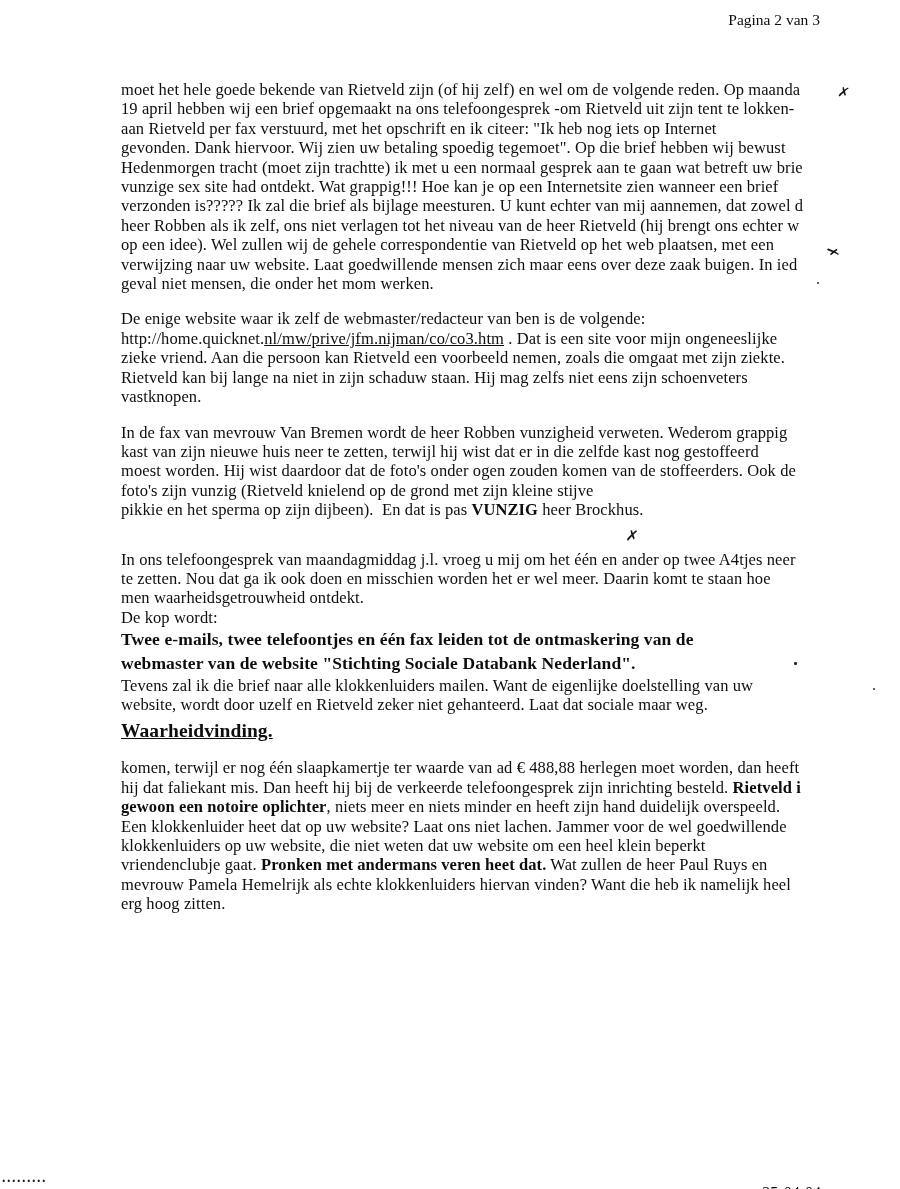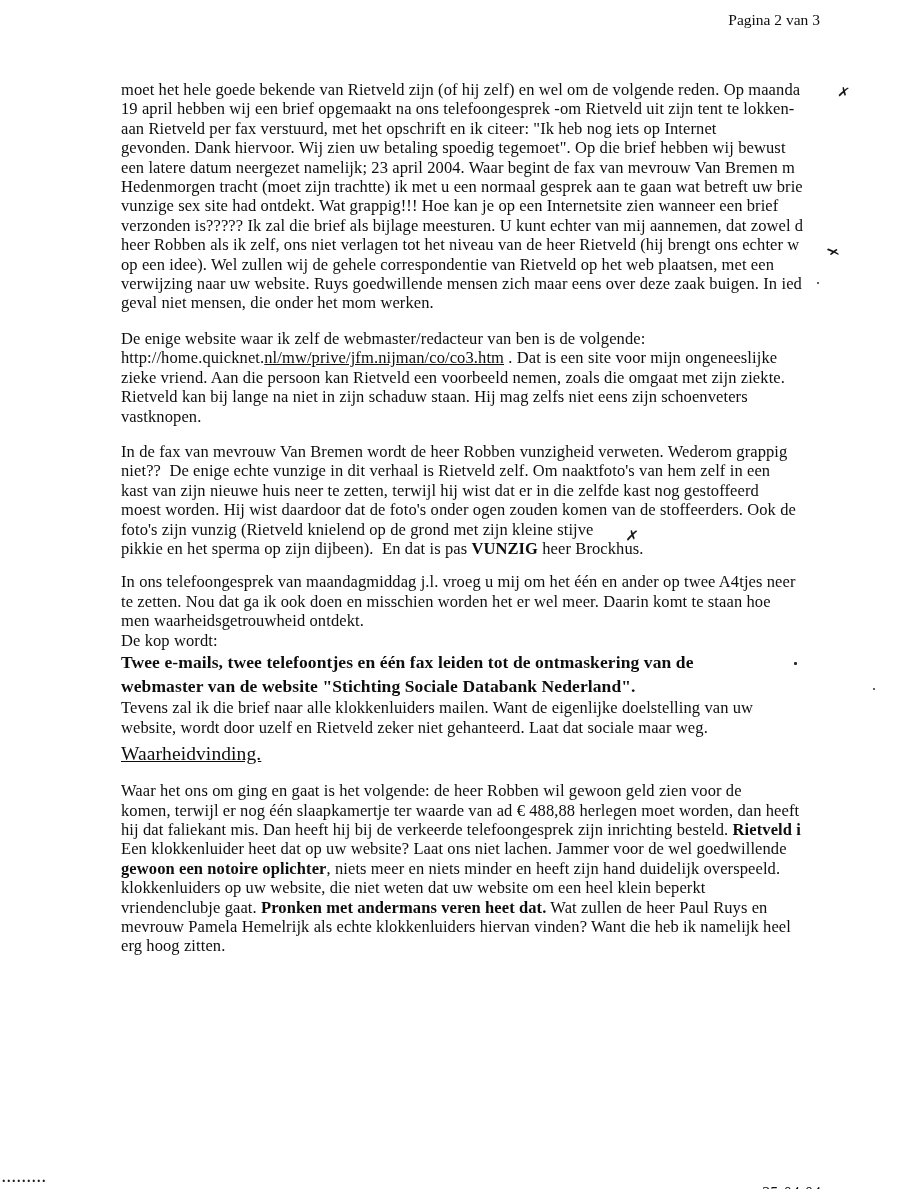--- a/index.html
+++ b/index.html
@@ -15,32 +15,32 @@
   }
   .page-header {
     position:absolute; top:11px; right:80px;
     font-size:15.5px; white-space:pre;
   }
   .content {
     position:absolute; left:121px; top:80px; width:760px;
   }
   .para { margin:0 0 15px 0; }
   .para.gap-lg { margin-bottom:16px; }
-  .para.gap-md { margin-bottom:14px; }
+  .para.gap-md { margin-bottom:30px; }
   .para.gap-sm { margin-bottom:4px; }
   .line {
     white-space:pre; font-size:16.5px; line-height:19.4px;
     letter-spacing:0.1px;
   }
   .line .b, .b { font-weight:bold; }
   .line .u, .u { text-decoration:underline; }
   .line.headline { font-size:17.5px; line-height:24.2px; font-weight:bold; }
   .para.heading { margin-bottom:14px; }
   .para.heading .line {
-    font-size:19.5px; line-height:26px; font-weight:normal;
+    font-size:19.5px; line-height:26px; font-weight:bold;
     text-decoration:underline;
   }
   .date-stamp {
     position:absolute; top:1184px; right:79px; font-size:16px;
   }
   .margin-dots {
     position:absolute; left:2px; top:1170px;
     font-size:14px; font-weight:bold; letter-spacing:1.5px; color:#1a1a1a;
   }
   .hand-mark {
@@ -63,63 +63,60 @@
 <div class="sheet">
 
   <div class="page-header">Pagina 2 van 3</div>
 
   <div class="content">
       <div class="para gap-lg">
         <div class="line"><span>moet het hele goede bekende van Rietveld zijn (of hij zelf) en wel om de volgende reden. Op maanda</span></div>
         <div class="line"><span>19 april hebben wij een brief opgemaakt na ons telefoongesprek -om Rietveld uit zijn tent te lokken-</span></div>
         <div class="line"><span>aan Rietveld per fax verstuurd, met het opschrift en ik citeer: "Ik heb nog iets op Internet</span></div>
         <div class="line"><span>gevonden. Dank hiervoor. Wij zien uw betaling spoedig tegemoet". Op die brief hebben wij bewust</span></div>
-        <div class="line"><span>een latere datum neergezet namelijk; 23 april 2004. Waar begint de fax van mevrouw Van Bremen m</span></div>
         <div class="line"><span>Hedenmorgen tracht (moet zijn trachtte) ik met u een normaal gesprek aan te gaan wat betreft uw brie</span></div>
         <div class="line"><span>vunzige sex site had ontdekt. Wat grappig!!! Hoe kan je op een Internetsite zien wanneer een brief</span></div>
         <div class="line"><span>verzonden is????? Ik zal die brief als bijlage meesturen. U kunt echter van mij aannemen, dat zowel d</span></div>
         <div class="line"><span>heer Robben als ik zelf, ons niet verlagen tot het niveau van de heer Rietveld (hij brengt ons echter w</span></div>
         <div class="line"><span>op een idee). Wel zullen wij de gehele correspondentie van Rietveld op het web plaatsen, met een</span></div>
-        <div class="line"><span>verwijzing naar uw website. Ruys goedwillende mensen zich maar eens over deze zaak buigen. In ied</span></div>
+        <div class="line"><span>verwijzing naar uw website. Laat goedwillende mensen zich maar eens over deze zaak buigen. In ied</span></div>
         <div class="line"><span>geval niet mensen, die onder het mom werken.</span></div>
       </div>
       <div class="para gap-lg">
         <div class="line"><span>De enige website waar ik zelf de webmaster/redacteur van ben is de volgende:</span></div>
         <div class="line"><span>http://home.quicknet.</span><span class="u">nl/mw/prive/jfm.nijman/co/co3.htm</span><span> . Dat is een site voor mijn ongeneeslijke</span></div>
         <div class="line"><span>zieke vriend. Aan die persoon kan Rietveld een voorbeeld nemen, zoals die omgaat met zijn ziekte.</span></div>
         <div class="line"><span>Rietveld kan bij lange na niet in zijn schaduw staan. Hij mag zelfs niet eens zijn schoenveters</span></div>
         <div class="line"><span>vastknopen.</span></div>
       </div>
       <div class="para gap-md">
         <div class="line"><span>In de fax van mevrouw Van Bremen wordt de heer Robben vunzigheid verweten. Wederom grappig</span></div>
-        <div class="line"><span>niet??  De enige echte vunzige in dit verhaal is Rietveld zelf. Om naaktfoto's van hem zelf in een</span></div>
         <div class="line"><span>kast van zijn nieuwe huis neer te zetten, terwijl hij wist dat er in die zelfde kast nog gestoffeerd</span></div>
         <div class="line"><span>moest worden. Hij wist daardoor dat de foto's onder ogen zouden komen van de stoffeerders. Ook de</span></div>
         <div class="line"><span>foto's zijn vunzig (Rietveld knielend op de grond met zijn kleine stijve</span></div>
         <div class="line"><span>pikkie en het sperma op zijn dijbeen).  En dat is pas </span><span class="b">VUNZIG</span><span> heer Brockhus.</span></div>
       </div>
       <div class="para gap-sm">
         <div class="line"><span>In ons telefoongesprek van maandagmiddag j.l. vroeg u mij om het één en ander op twee A4tjes neer</span></div>
         <div class="line"><span>te zetten. Nou dat ga ik ook doen en misschien worden het er wel meer. Daarin komt te staan hoe</span></div>
         <div class="line"><span>men waarheidsgetrouwheid ontdekt.</span></div>
         <div class="line"><span>De kop wordt:</span></div>
         <div class="line headline"><span class="b">Twee e-mails, twee telefoontjes en één fax leiden tot de ontmaskering van de</span></div>
         <div class="line headline"><span class="b">webmaster van de website "Stichting Sociale Databank Nederland".</span></div>
         <div class="line"><span>Tevens zal ik die brief naar alle klokkenluiders mailen. Want de eigenlijke doelstelling van uw</span></div>
         <div class="line"><span>website, wordt door uzelf en Rietveld zeker niet gehanteerd. Laat dat sociale maar weg.</span></div>
       </div>
       <div class="para heading">
         <div class="line"><span>Waarheidvinding.</span></div>
       </div>
       <div class="para gap-lg">
-        <div class="line"><span>Waar het ons om ging en gaat is het volgende: de heer Robben wil gewoon geld zien voor de</span></div>
         <div class="line"><span>komen, terwijl er nog één slaapkamertje ter waarde van ad € 488,88 herlegen moet worden, dan heeft</span></div>
         <div class="line"><span>hij dat faliekant mis. Dan heeft hij bij de verkeerde telefoongesprek zijn inrichting besteld. </span><span class="b">Rietveld i</span></div>
+        <div class="line"><span class="b">gewoon een notoire oplichter</span><span>, niets meer en niets minder en heeft zijn hand duidelijk overspeeld.</span></div>
         <div class="line"><span>Een klokkenluider heet dat op uw website? Laat ons niet lachen. Jammer voor de wel goedwillende</span></div>
-        <div class="line"><span class="b">gewoon een notoire oplichter</span><span>, niets meer en niets minder en heeft zijn hand duidelijk overspeeld.</span></div>
         <div class="line"><span>klokkenluiders op uw website, die niet weten dat uw website om een heel klein beperkt</span></div>
         <div class="line"><span>vriendenclubje gaat. </span><span class="b">Pronken met andermans veren heet dat.</span><span> Wat zullen de heer Paul Ruys en</span></div>
         <div class="line"><span>mevrouw Pamela Hemelrijk als echte klokkenluiders hiervan vinden? Want die heb ik namelijk heel</span></div>
         <div class="line"><span>erg hoog zitten.</span></div>
       </div>
     </div>
 
   <div class="date-stamp">25-04-04</div>
 
   <div class="margin-dots">.........</div>

